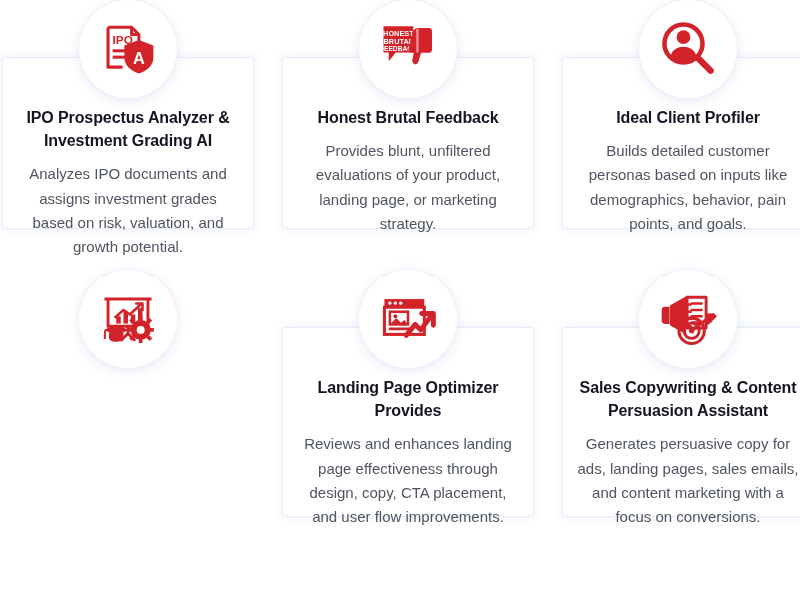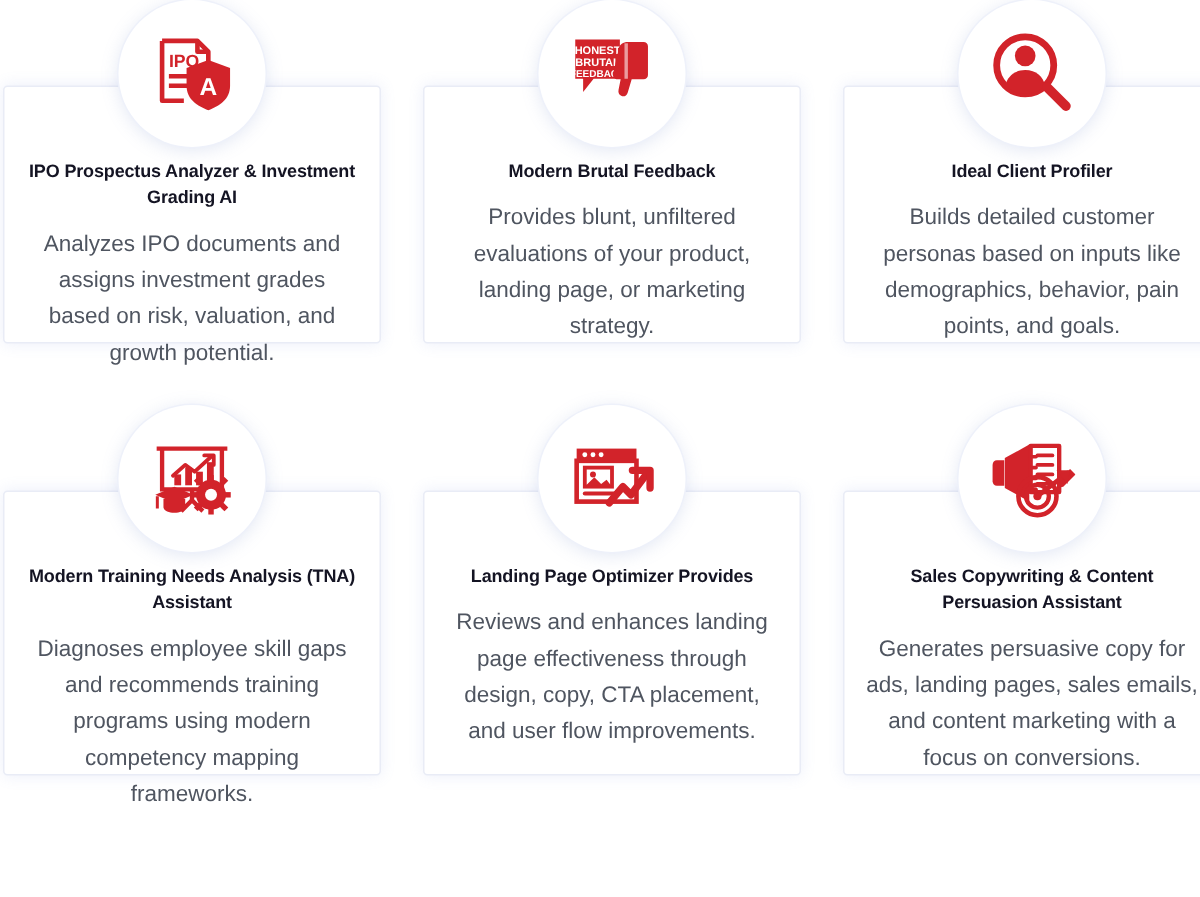--- a/index.html
+++ b/index.html
@@ -55,21 +55,21 @@
     border-radius: 50%;
     background: #ffffff;
     box-shadow: 0 0 0 1px #eef1fa, 0 2px 12px rgba(120,140,200,0.22);
     display: flex;
     align-items: center;
     justify-content: center;
     z-index: 5;
   }
   .icon-badge svg { display: block; }
   .card-title {
-    font-size: 12px;
+    font-size: 16px;
     font-weight: bold;
     color: #141423;
     line-height: 1.45;
     letter-spacing: -0.1px;
     margin-bottom: 10px;
   }
   .card-desc {
     font-size: 15px;
     color: #4f5560;
     line-height: 1.62;
@@ -107,21 +107,21 @@
         <svg width="56" height="56" viewBox="0 0 64 64" aria-hidden="true">
           <path d="M4 6 h34 v30 h-20 l-8 10 v-10 H4 z" fill="#d2232a"></path>
           <text x="21" y="17" text-anchor="middle" font-family="'Liberation Sans',sans-serif" font-size="8.4" font-weight="bold" fill="#ffffff">HONEST</text>
           <text x="21" y="26" text-anchor="middle" font-family="'Liberation Sans',sans-serif" font-size="8.4" font-weight="bold" fill="#ffffff">BRUTAL</text>
           <text x="21" y="34.6" text-anchor="middle" font-family="'Liberation Sans',sans-serif" font-size="7.6" font-weight="bold" fill="#ffffff">FEEDBACK</text>
           <path d="M44 8 h12 c2 0 3.4 1.4 3.4 3.2 v22 c0 1.8-1.4 3.2-3.4 3.2 h-9 l-3 10 c-.8 2.6-3 3.6-5 2.6 -1.8-.9-2.4-2.6-2-4.6 l1.6-8 h-2.4 c-2.4 0-4-2-3.4-4.2 l4.4-19.2 C37.6 9.8 40.6 8 44 8 z" fill="#d2232a"></path>
           <rect x="41.5" y="9" width="2.6" height="27" fill="#ffffff" opacity="0.55"></rect>
         </svg>
       </div>
       <div class="card">
-        <div class="card-title">Modern Brutal Feedback</div>
+        <div class="card-title">Honest Brutal Feedback</div>
         <div class="card-desc">Provides blunt, unfiltered evaluations of your product, landing page, or marketing strategy.</div>
       </div>
     </div>
 
     <div class="cell">
       <div class="icon-badge">
         <svg width="58" height="58" viewBox="0 0 64 64" aria-hidden="true">
           <circle cx="27" cy="26" r="21" fill="none" stroke="#d2232a" stroke-width="5"></circle>
           <circle cx="27" cy="19" r="7.6" fill="#d2232a"></circle>
           <path d="M27 29.5 c-8 0-13.4 5-14.6 11.6 a21 21 0 0 0 29.2 0 C40.4 34.5 35 29.5 27 29.5 z" fill="#d2232a"></path>
@@ -163,24 +163,20 @@
               <rect x="-14.5" y="-2" width="5" height="4"></rect>
               <rect x="9.5" y="-2" width="5" height="4"></rect>
               <rect x="-12" y="-12" width="5" height="4" transform="rotate(45 -9.5 -10)"></rect>
               <rect x="7" y="7" width="5" height="4" transform="rotate(45 9.5 9)"></rect>
               <rect x="7" y="-12" width="5" height="4" transform="rotate(-45 9.5 -10)"></rect>
               <rect x="-12" y="7" width="5" height="4" transform="rotate(-45 -9.5 9)"></rect>
             </g>
           </g>
         </svg>
       </div>
-      <div class="card tall">
-        <div class="card-title">Modern Training Needs Analysis (TNA) Assistant</div>
-        <div class="card-desc">Diagnoses employee skill gaps and recommends training programs using modern competency mapping frameworks.</div>
-      </div>
     </div>
 
     <div class="cell">
       <div class="icon-badge">
         <svg width="58" height="58" viewBox="0 0 64 64" aria-hidden="true">
           <rect x="6" y="10" width="44" height="9" fill="#d2232a"></rect>
           <g fill="#ffffff">
             <circle cx="12" cy="14.5" r="1.8"></circle>
             <circle cx="18" cy="14.5" r="1.8"></circle>
             <circle cx="24" cy="14.5" r="1.8"></circle>

